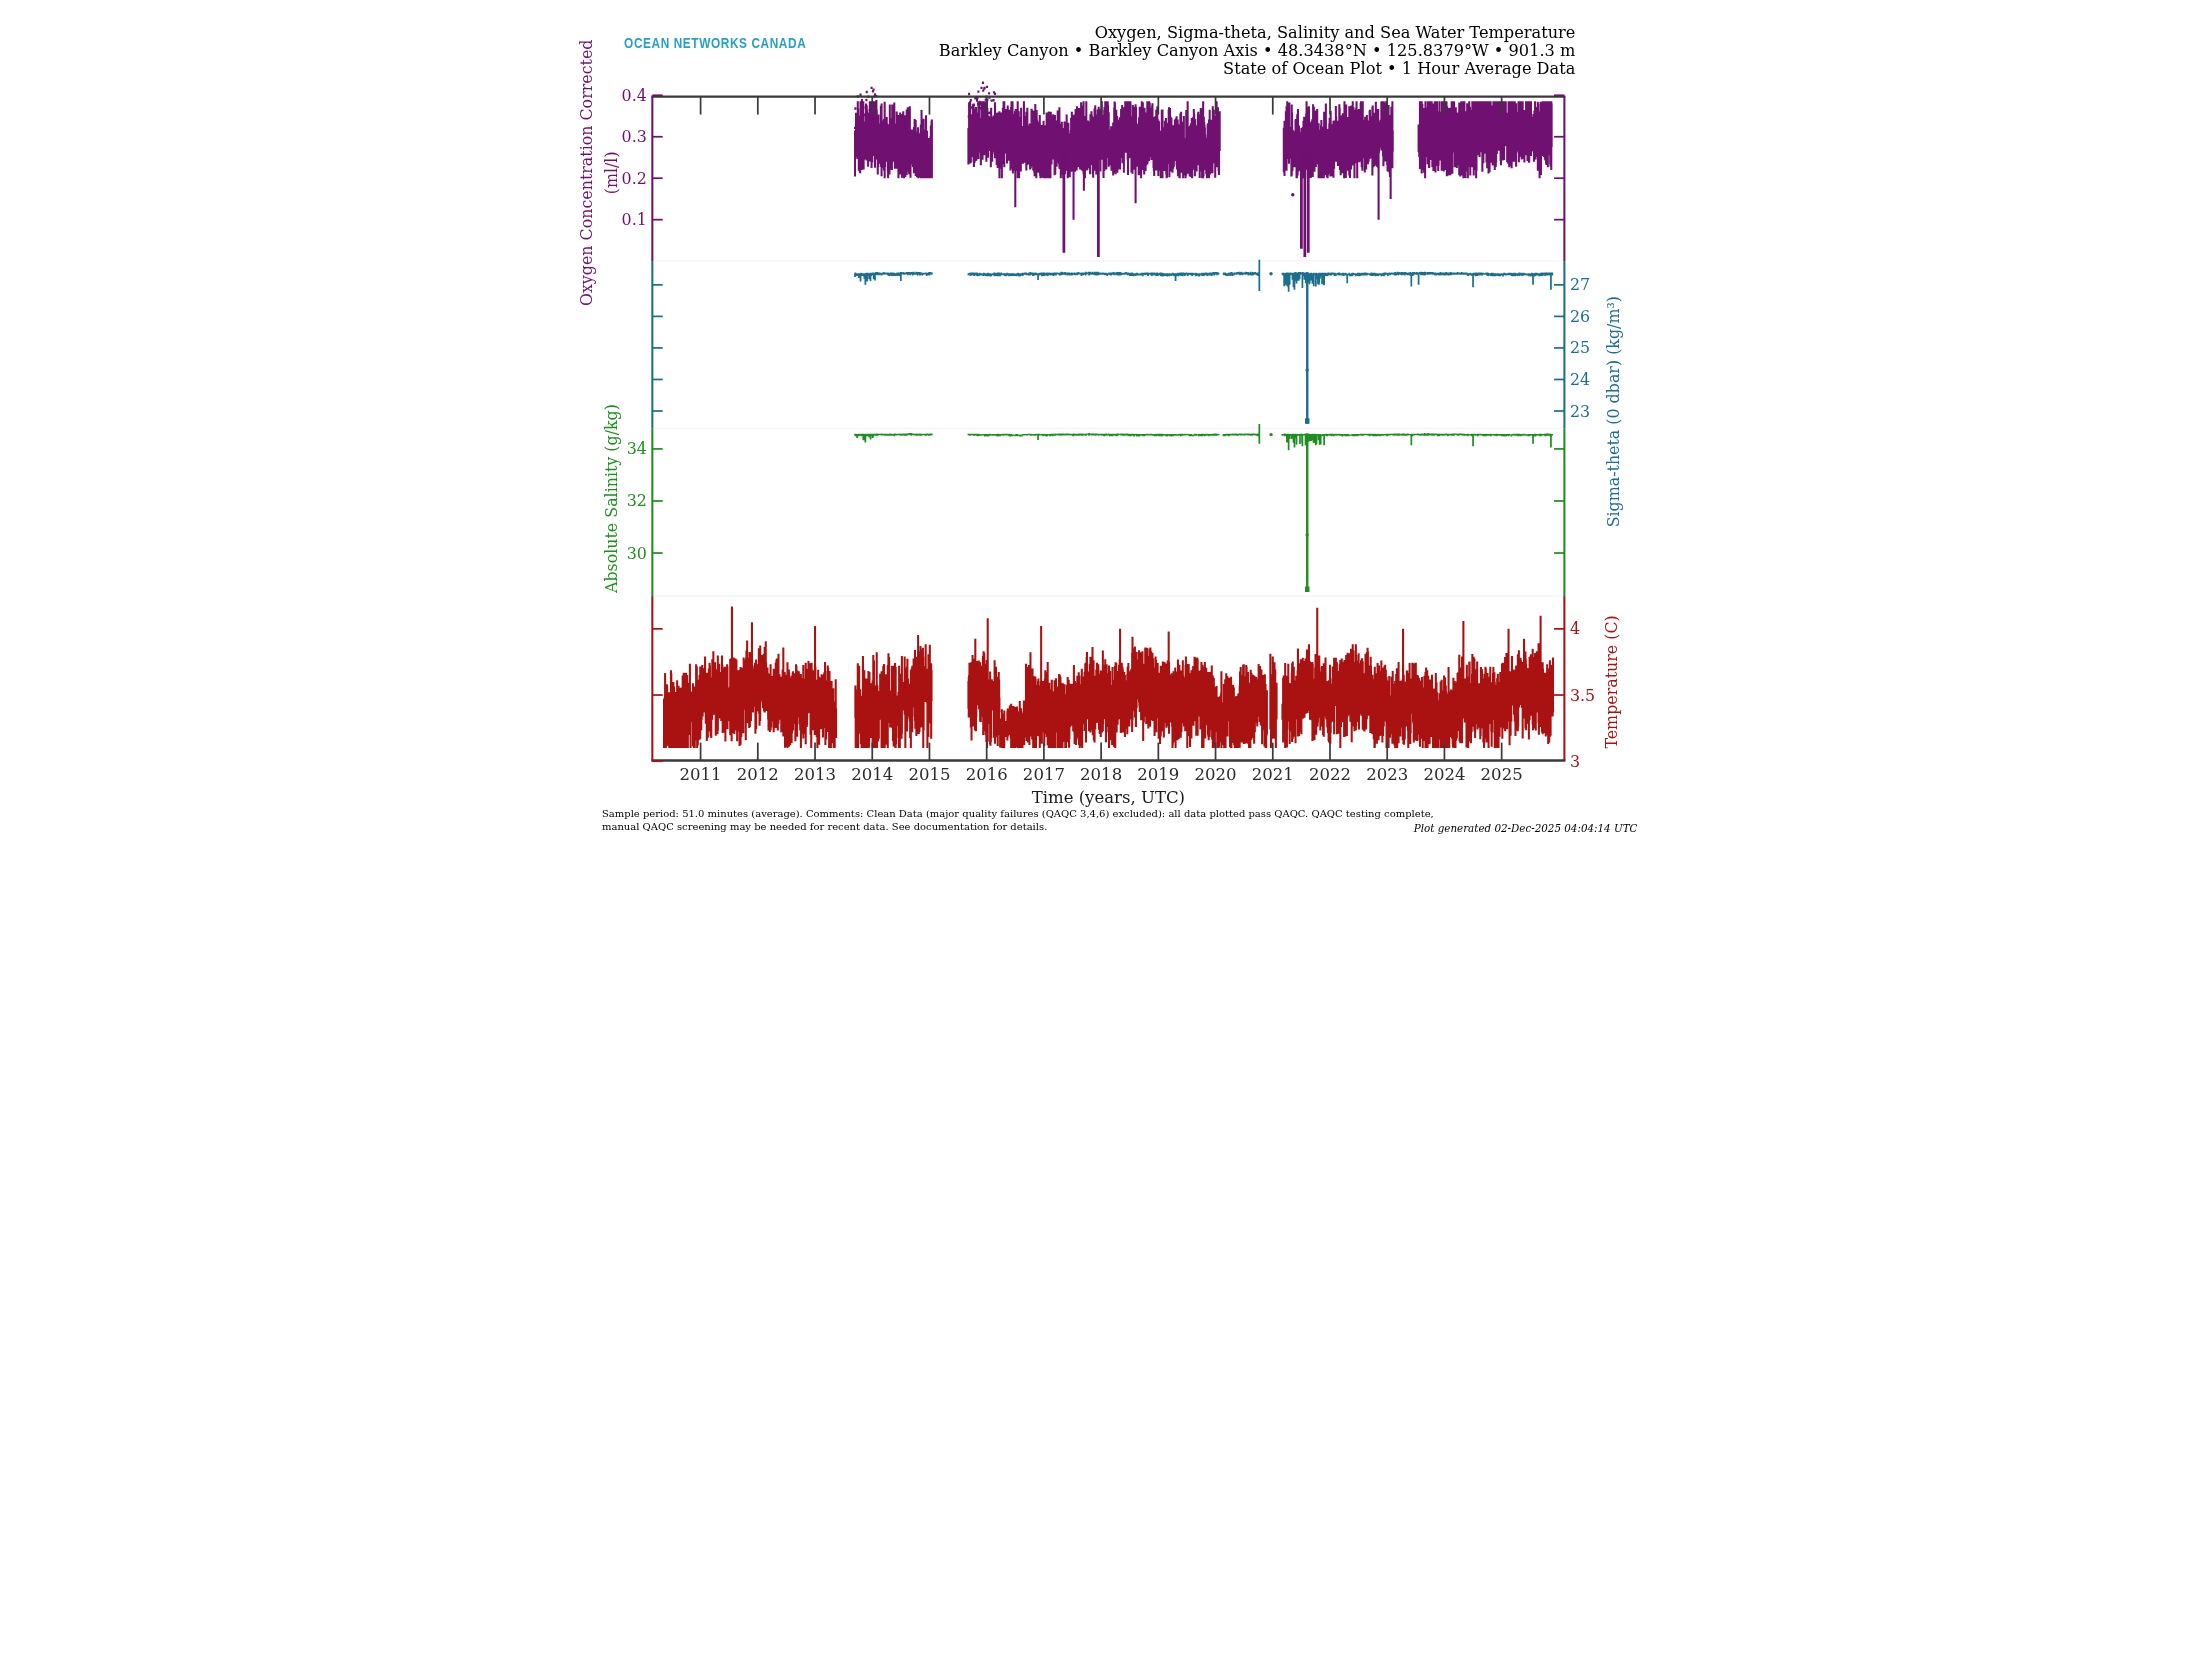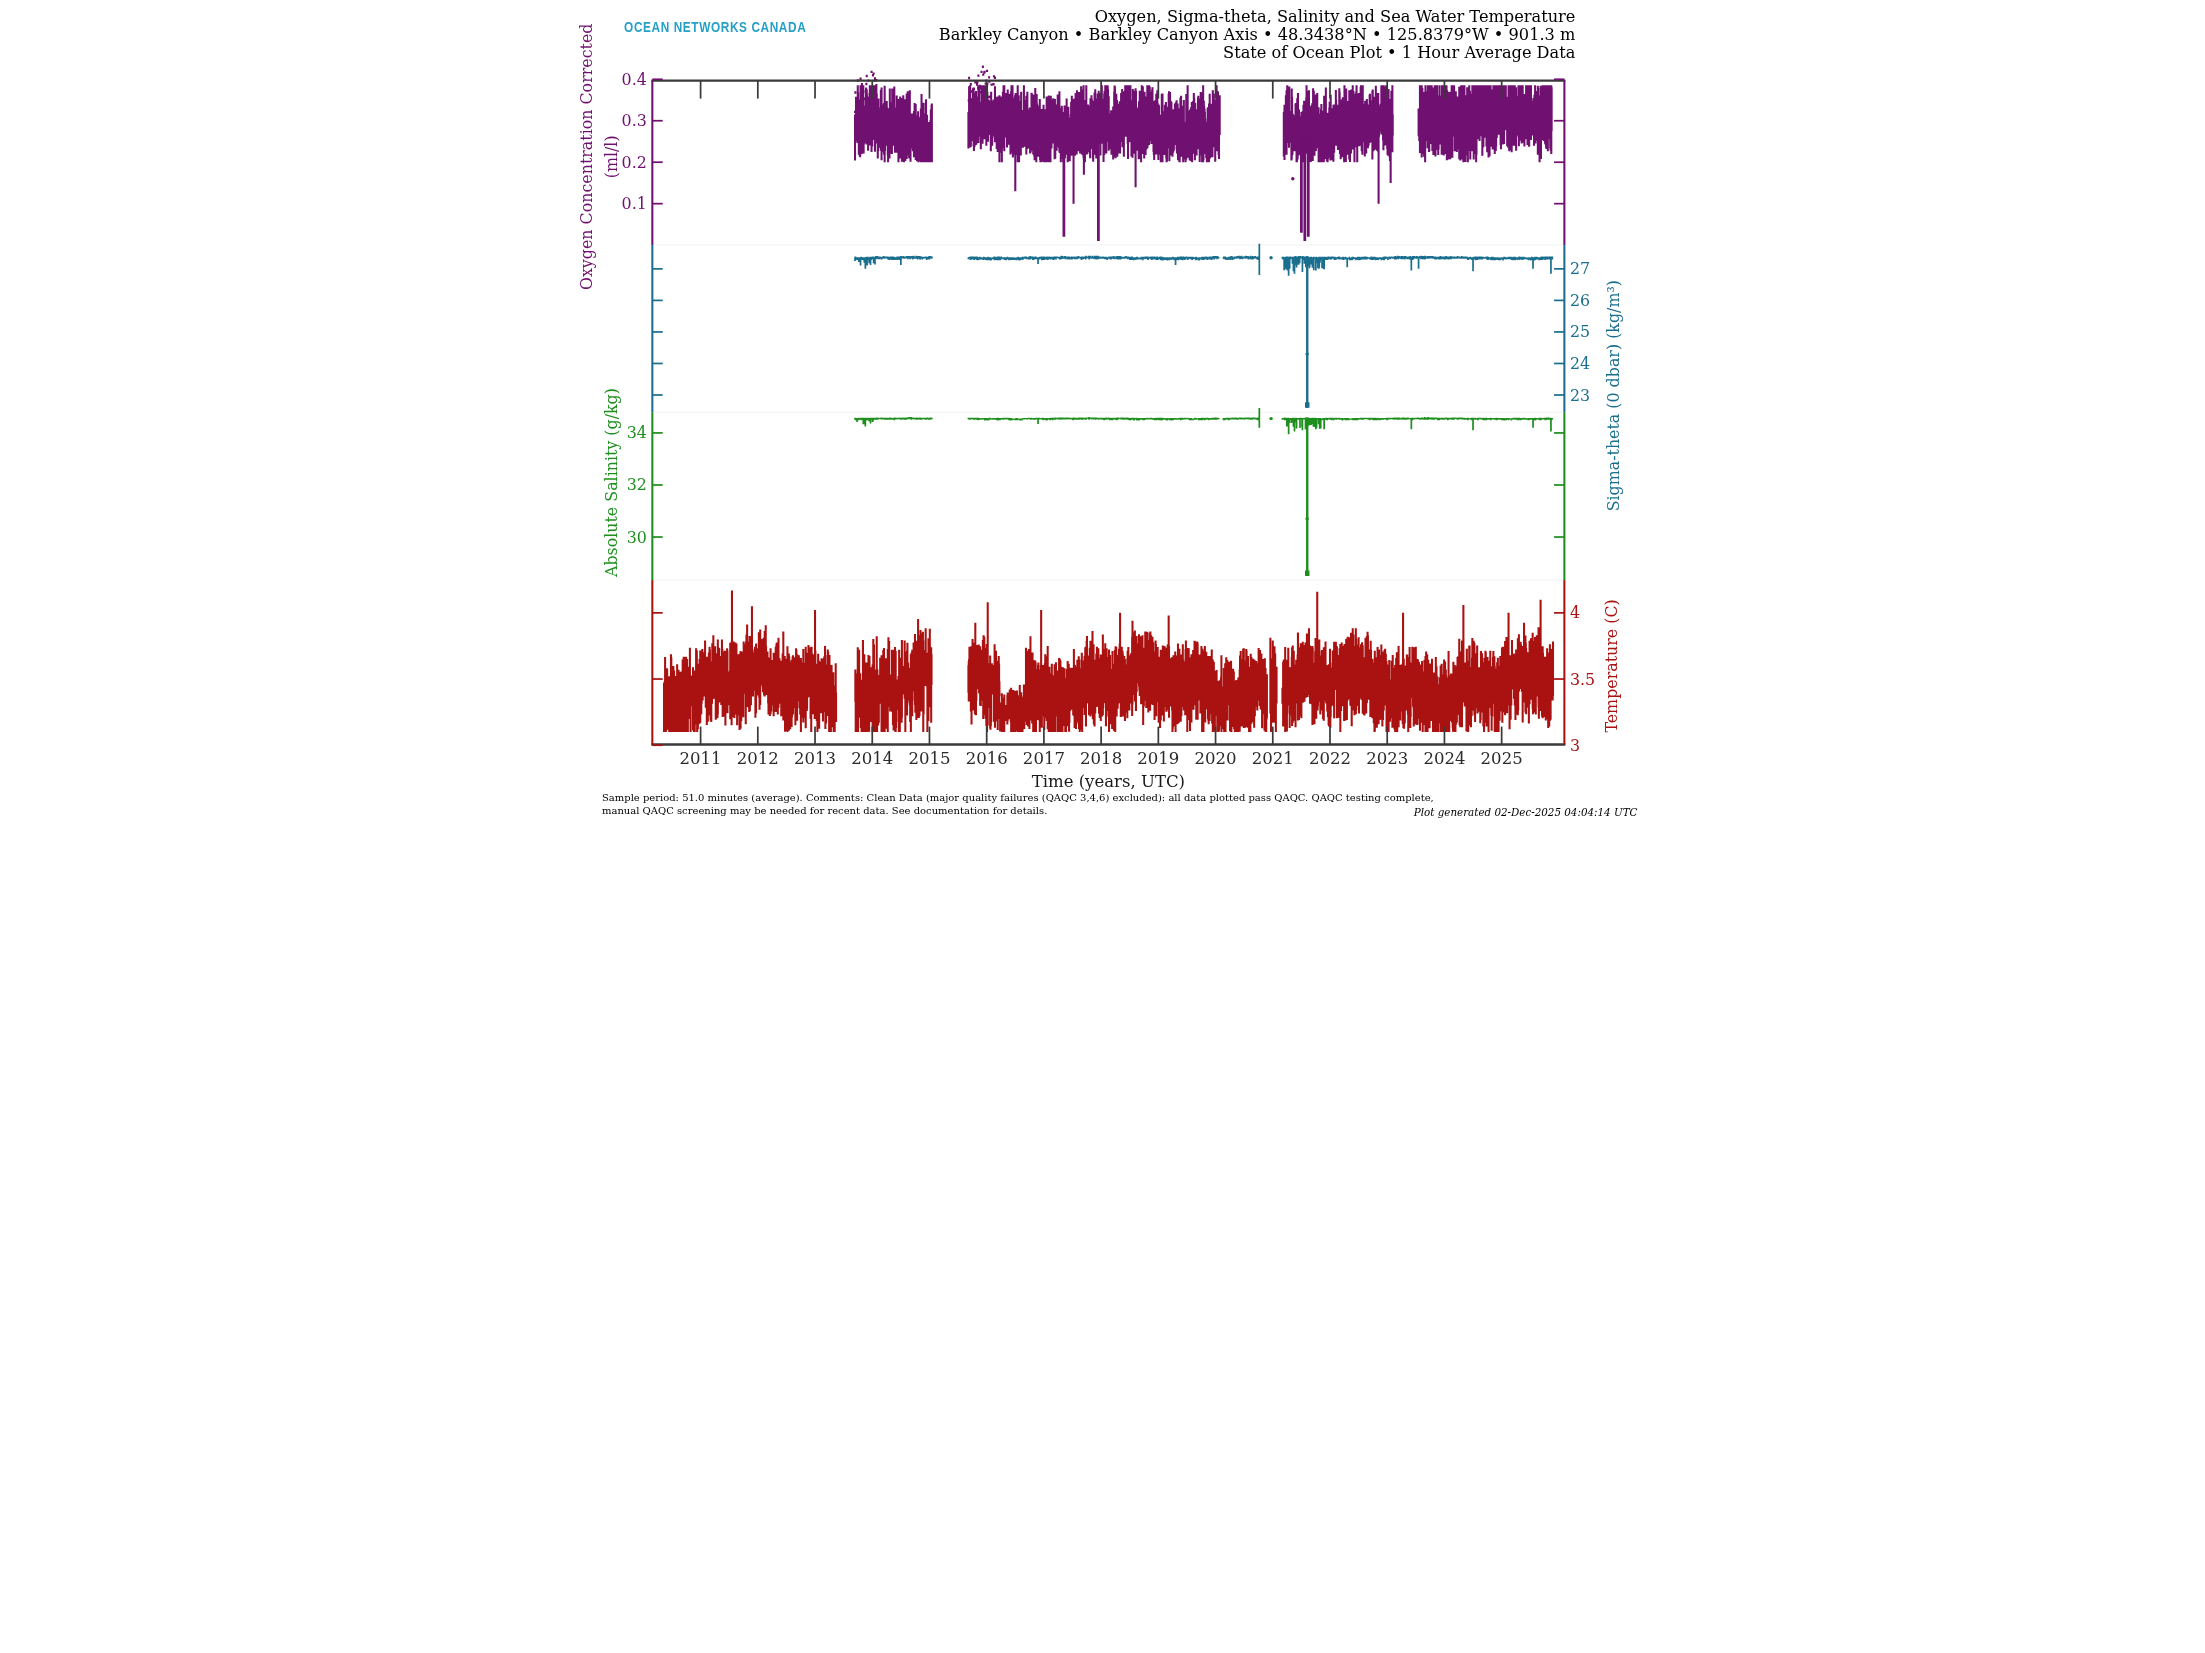--- a/index.html
+++ b/index.html
@@ -1,16 +1,16 @@
 <!DOCTYPE html>
 <html style="font-size:11px"><head>
 <meta charset="utf-8">
 <style>
   html,body{margin:0;padding:0;background:#ffffff;}
-  .page{width:100%;max-width:1103px;margin:0 auto;}
+  .page{width:100%;max-width:1103px;margin:16px auto;}
   svg{display:block;width:100%;height:auto;background:#ffffff;}
   text{font-family:"DejaVu Serif","Liberation Serif",serif;}
   .logo-text{font-family:"Liberation Sans","DejaVu Sans",sans-serif;font-weight:bold;letter-spacing:2px;}
 </style>
 </head>
 <body>
 
 <div class="page">
 <svg id="plot" viewBox="0 0 3200 2400" xmlns="http://www.w3.org/2000/svg" aria-label="State of Ocean Plot">
 

